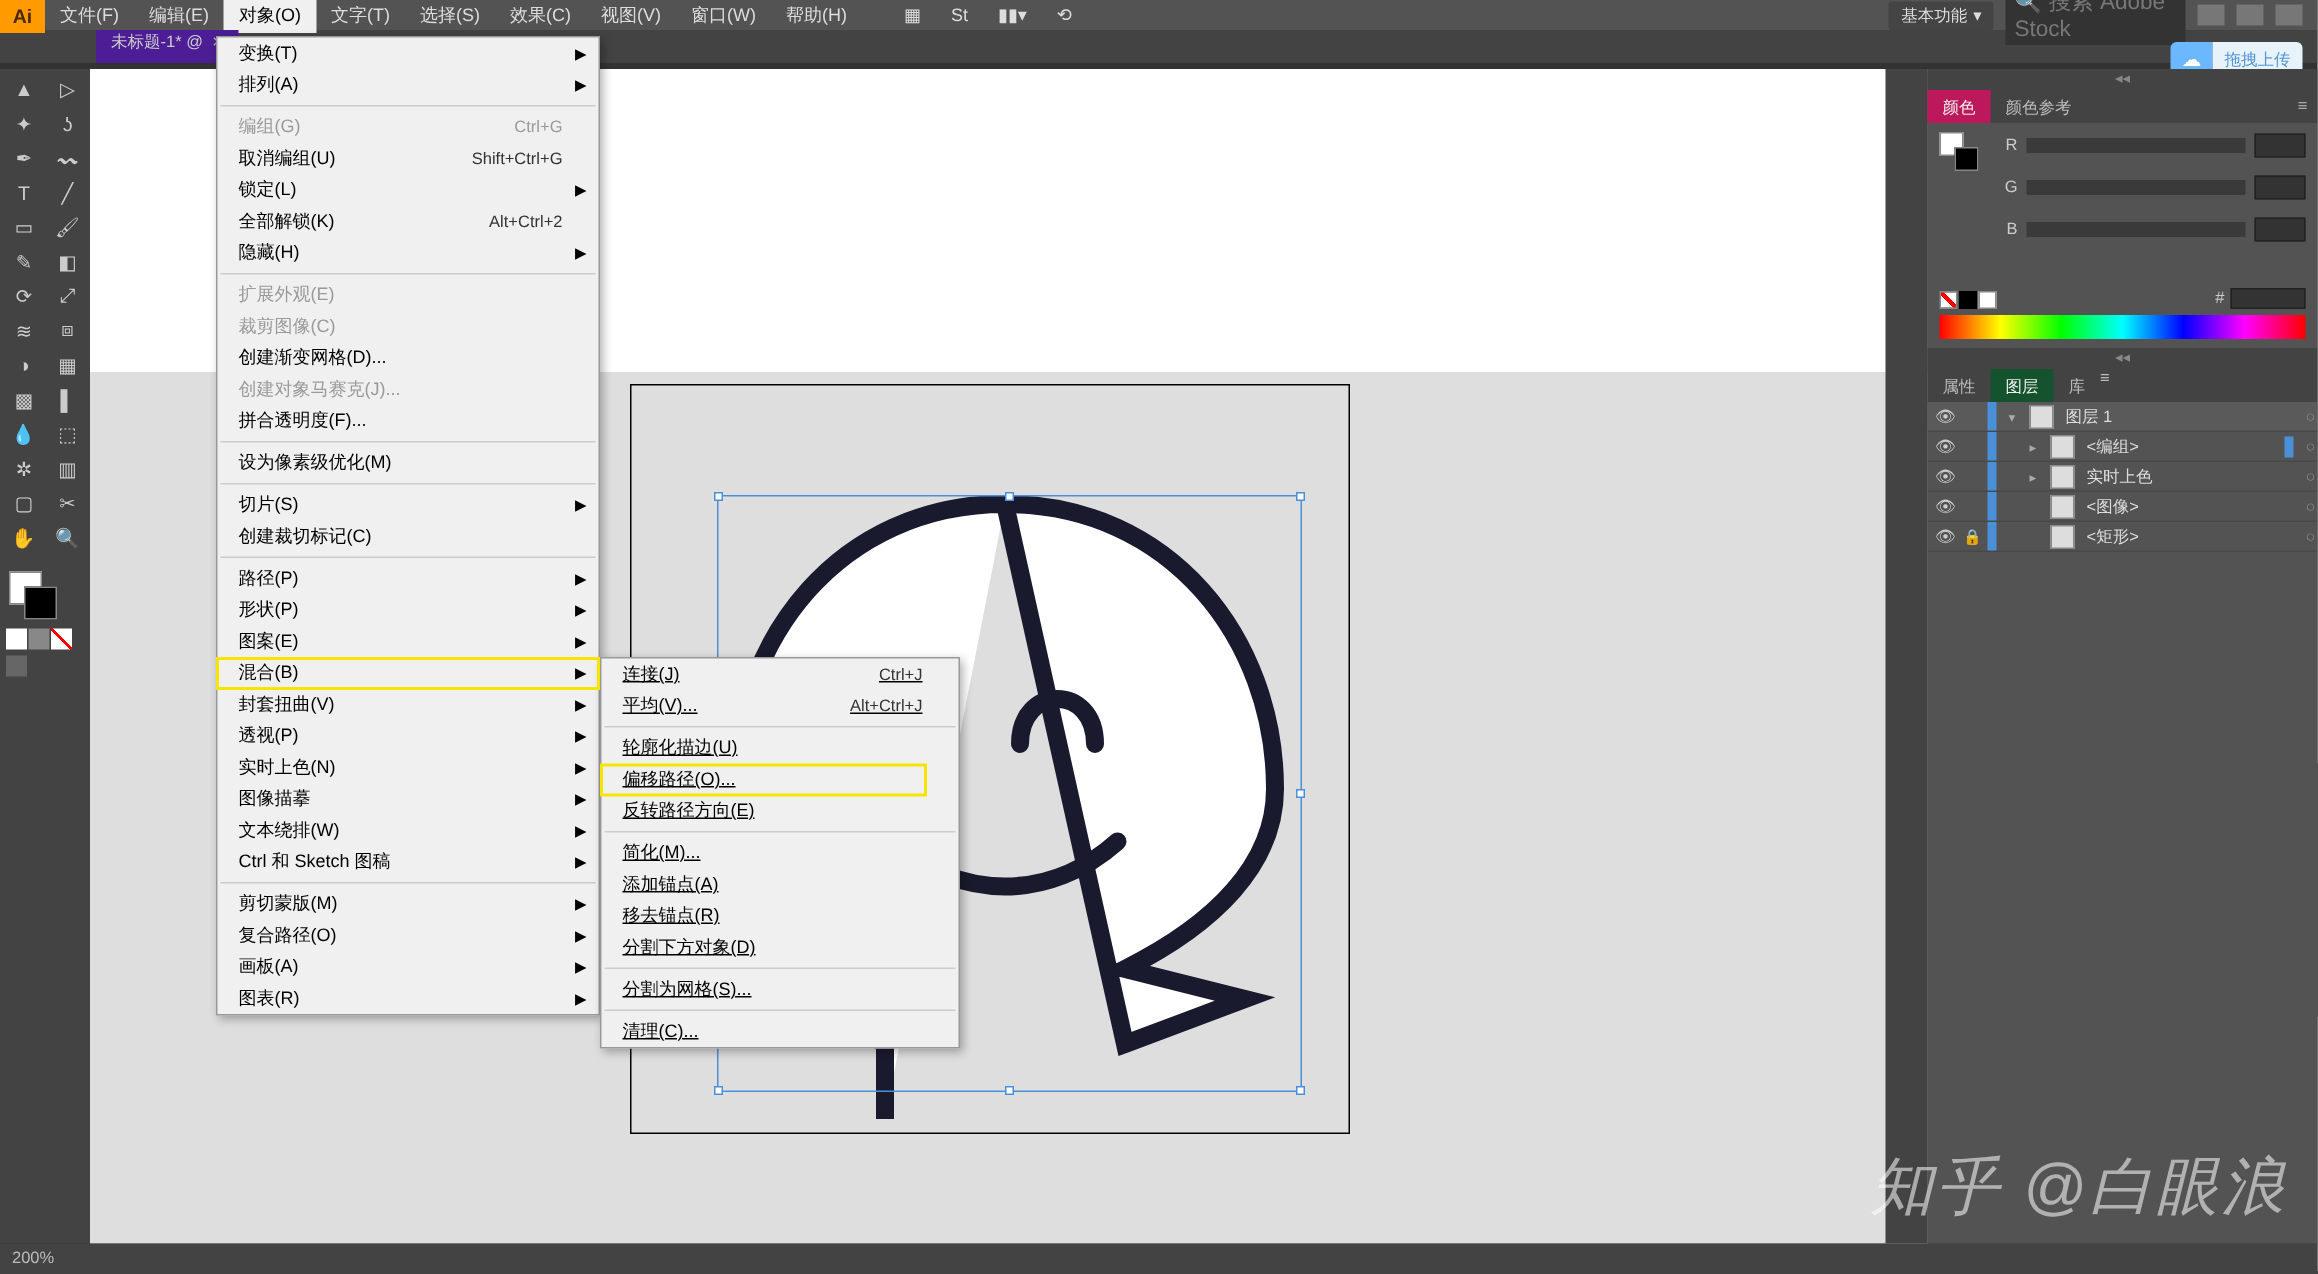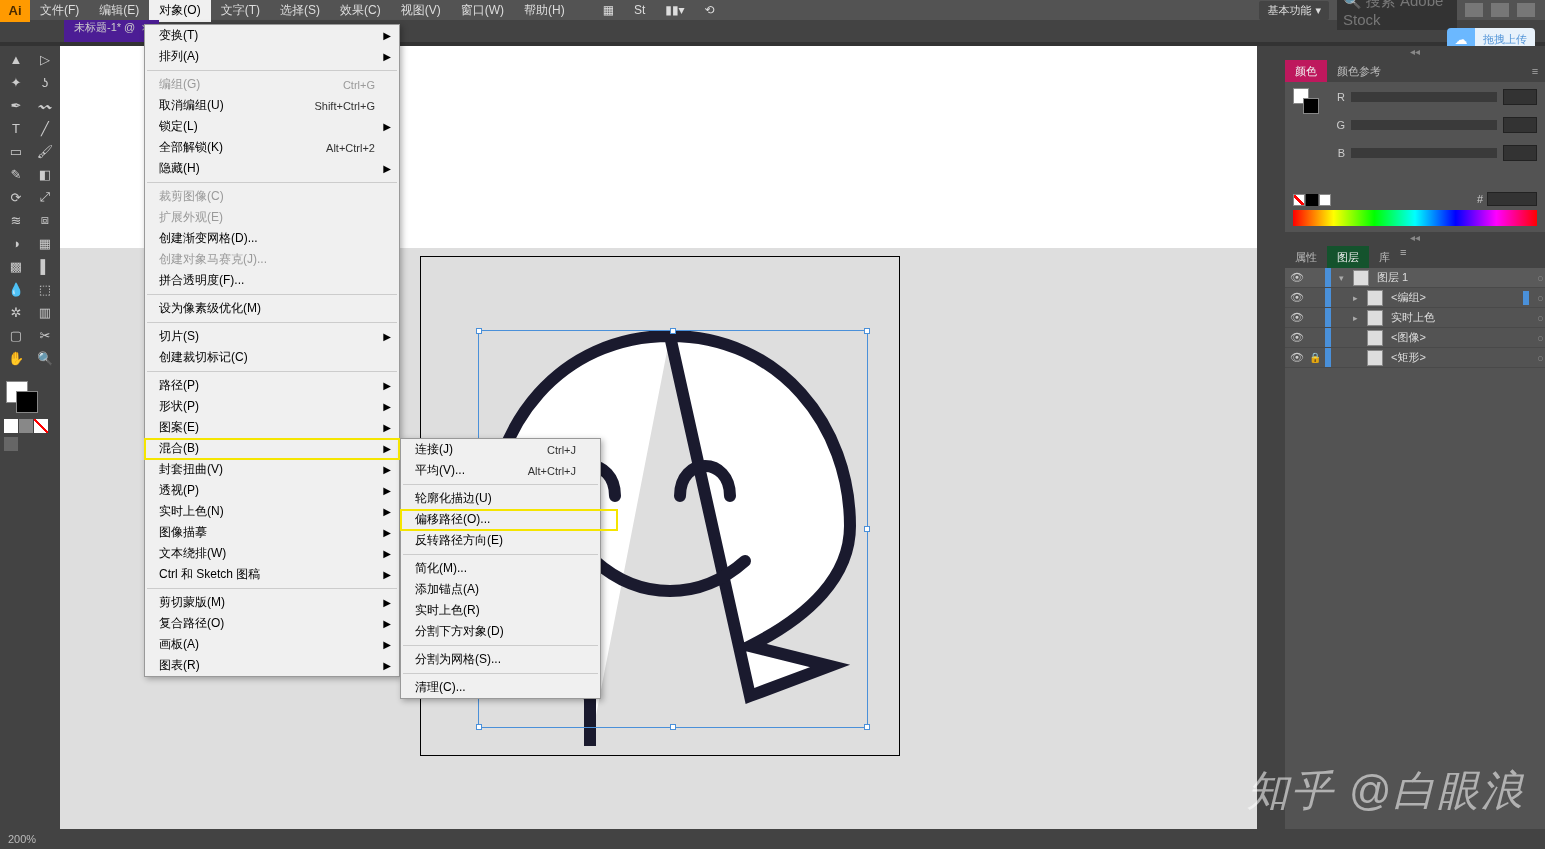--- a/index.html
+++ b/index.html
@@ -42,21 +42,21 @@
 
 
 .menu { position:absolute; background:#f0f0f0; border:1px solid #999; box-shadow:2px 2px 6px rgba(0,0,0,.3); font-size:12px; color:#000; }
 .menu .row { height:21px; display:flex; align-items:center; padding:0 24px 0 14px; position:relative; cursor:pointer; white-space:nowrap; }
 .menu .row.disabled { color:#9a9a9a; }
 .menu .row .shortcut { margin-left:auto; padding-left:30px; color:#333; font-size:11px; }
 .menu .row.disabled .shortcut { color:#9a9a9a; }
 .menu .row .arrow { position:absolute; right:8px; font-size:10px; }
 .menu .sep { height:1px; background:#ccc; margin:3px 2px; }
 .menu1 { top:24px; left:144px; width:256px; }
-.menu2 { top:438px; left:400px; width:201px; }
+.menu2 { top:438px; left:400px; width:240px;text-decoration:underline; }
 .hl { position:absolute; border:2px solid #f5e500; pointer-events:none; }
 .hl1 { top:438px; left:144px; width:256px; height:22px; }
 .hl2 { top:509px; left:400px; width:218px; height:22px; }
 
 
 .right-panels { position:absolute; top:46px; right:0; width:260px; bottom:20px; background:#535353; display:flex; flex-direction:column; }
 .tabset { height:22px; background:#434343; display:flex; font-size:11px; color:#bbb; align-items:stretch; }
 .tabset .t { padding:0 10px; display:flex; align-items:center; cursor:pointer; }
 .tabset .t.active { background:#be185d; color:#eee; }
 .tabset .spacer { flex:1; }
@@ -248,24 +248,24 @@
     <div class="row">
       <span>全部解锁(K)</span>
       <span class="shortcut">Alt+Ctrl+2</span>
     </div>
     <div class="row">
       <span>隐藏(H)</span>
       <span class="arrow">▶</span>
     </div>
     <div class="sep"></div>
     <div class="row disabled">
+      <span>扩展外观(E)</span>
+    </div>
+    <div class="row disabled">
       <span>裁剪图像(C)</span>
-    </div>
-    <div class="row disabled">
-      <span>扩展外观(E)</span>
     </div>
     <div class="row">
       <span>创建渐变网格(D)...</span>
     </div>
     <div class="row disabled">
       <span>创建对象马赛克(J)...</span>
     </div>
     <div class="row">
       <span>拼合透明度(F)...</span>
     </div>
@@ -361,21 +361,21 @@
       <span>反转路径方向(E)</span>
     </div>
     <div class="sep"></div>
     <div class="row">
       <span>简化(M)...</span>
     </div>
     <div class="row">
       <span>添加锚点(A)</span>
     </div>
     <div class="row">
-      <span>实时上色(R)</span>
+      <span>移去锚点(R)</span>
     </div>
     <div class="row">
       <span>分割下方对象(D)</span>
     </div>
     <div class="sep"></div>
     <div class="row">
       <span>分割为网格(S)...</span>
     </div>
     <div class="sep"></div>
     <div class="row">

